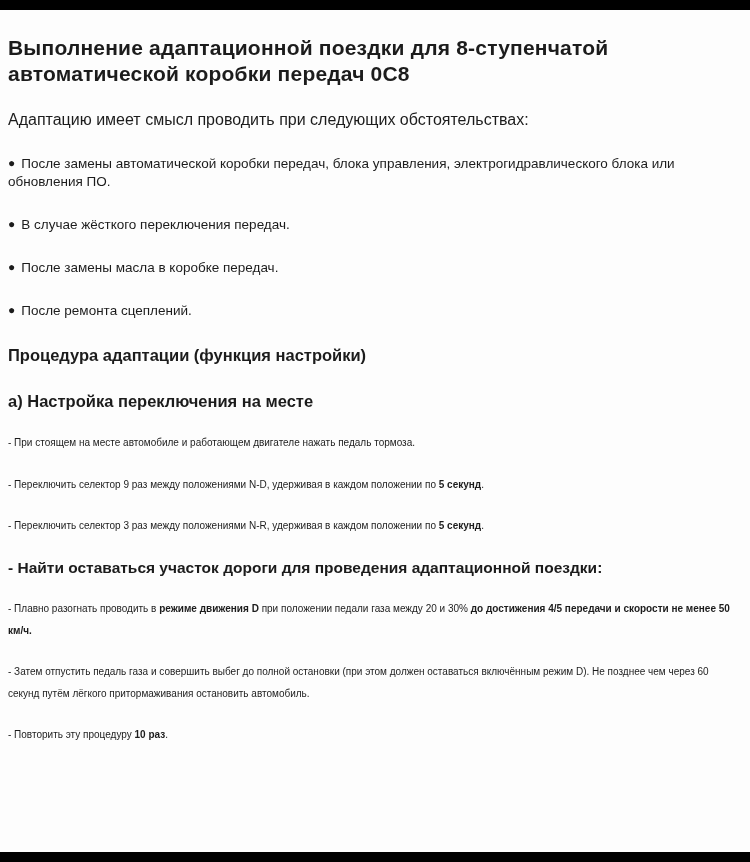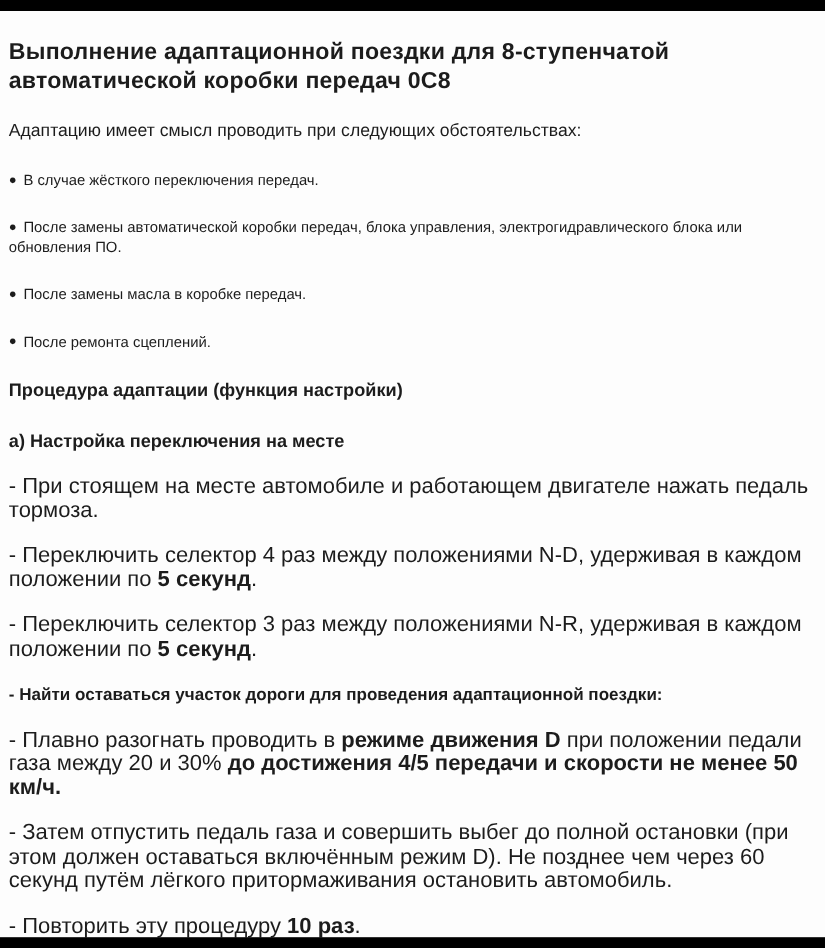--- a/index.html
+++ b/index.html
@@ -59,63 +59,63 @@
     vertical-align: 1px;
   }
   h2.sub-heading {
     margin: 24px 0 0 0;
     font-size: 16.5px;
     line-height: 22px;
     font-weight: bold;
   }
   p.para {
     margin: 20px 0 0 0;
-    font-size: 20px;
+    font-size: 10px;
     line-height: 21.5px;
   }
   p.para.all-bold {
     font-weight: bold;
     font-size: 15.5px;
   }
   .b { font-weight: bold; }
 </style>
 </head>
 <body>
 
 <div class="border-bar top"></div>
 
 <div class="content">
 
   <h1 class="doc-title">Выполнение адаптационной поездки для 8-ступенчатой автоматической коробки передач 0С8</h1>
 
   <p class="intro">Адаптацию имеет смысл проводить при следующих обстоятельствах:</p>
 
   <div class="bullet-item">
-    <span class="bullet-glyph">●</span><span>В случае жёсткого переключения передач.</span>
+    <span class="bullet-glyph">●</span><span>После замены автоматической коробки передач, блока управления, электрогидравлического блока или обновления ПО.</span>
   </div>
 
   <div class="bullet-item">
-    <span class="bullet-glyph">●</span><span>После замены автоматической коробки передач, блока управления, электрогидравлического блока или обновления ПО.</span>
+    <span class="bullet-glyph">●</span><span>В случае жёсткого переключения передач.</span>
   </div>
 
   <div class="bullet-item">
     <span class="bullet-glyph">●</span><span>После замены масла в коробке передач.</span>
   </div>
 
   <div class="bullet-item">
     <span class="bullet-glyph">●</span><span>После ремонта сцеплений.</span>
   </div>
 
   <h2 class="sub-heading">Процедура адаптации (функция настройки)</h2>
 
   <h2 class="sub-heading">a) Настройка переключения на месте</h2>
 
   <p class="para">- При стоящем на месте автомобиле и работающем двигателе нажать педаль тормоза.</p>
 
-  <p class="para"><span>- Переключить селектор 4 раз между положениями N-D, удерживая в каждом положении по </span><span class="b">5 секунд</span><span>.</span></p>
+  <p class="para"><span>- Переключить селектор 9 раз между положениями N-D, удерживая в каждом положении по </span><span class="b">5 секунд</span><span>.</span></p>
 
   <p class="para"><span>- Переключить селектор 3 раз между положениями N-R, удерживая в каждом положении по </span><span class="b">5 секунд</span><span>.</span></p>
 
   <p class="para all-bold">- Найти оставаться участок дороги для проведения адаптационной поездки:</p>
 
 
   <p class="para"><span>- Плавно разогнать проводить в </span><span class="b">режиме движения D</span><span> при положении педали газа между 20 и 30% </span><span class="b">до достижения 4/5 передачи и скорости не менее 50 км/ч.</span></p>
 
   <p class="para">- Затем отпустить педаль газа и совершить выбег до полной остановки (при этом должен оставаться включённым режим D). Не позднее чем через 60 секунд путём лёгкого притормаживания остановить автомобиль.</p>
 

